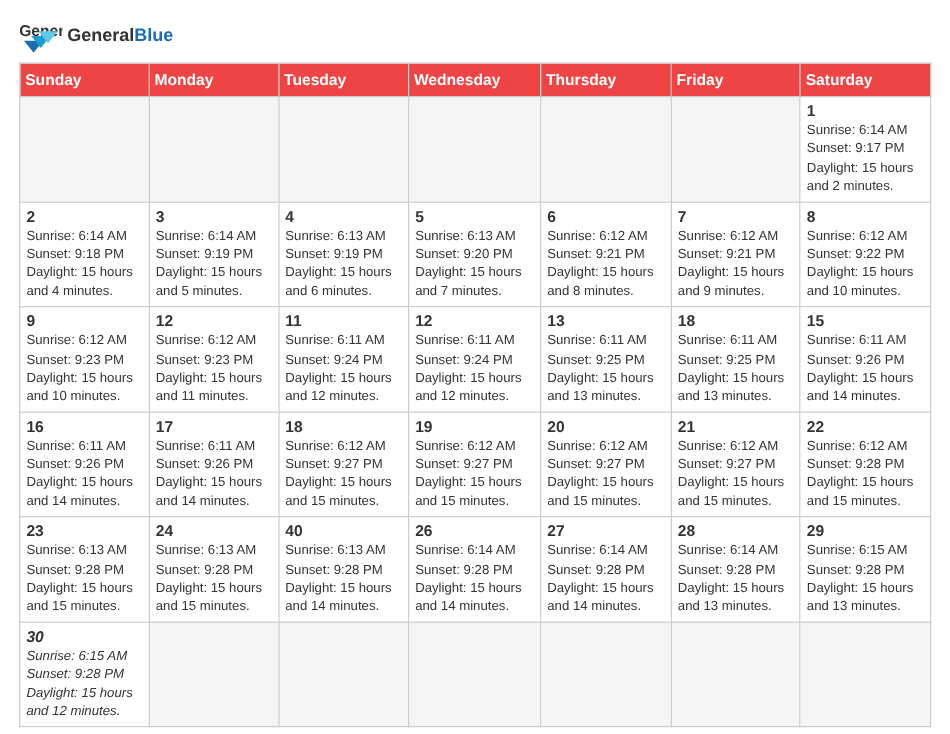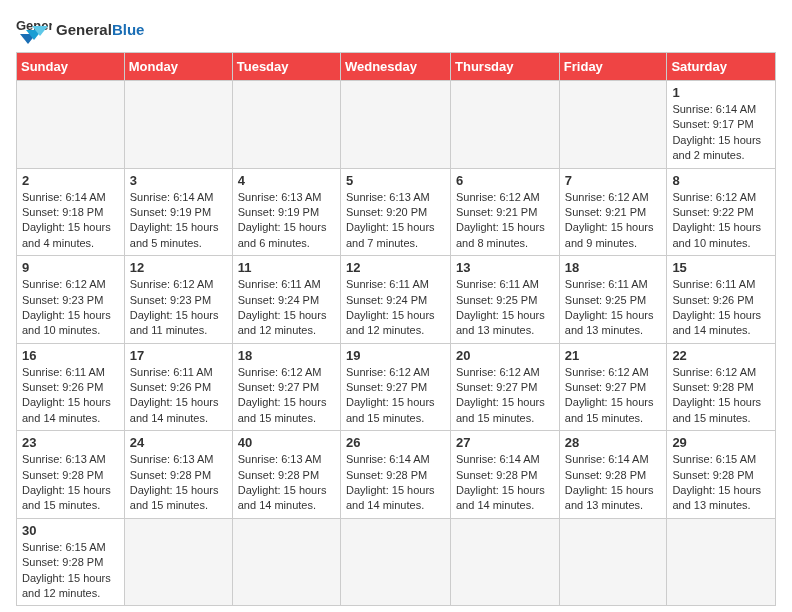--- a/index.html
+++ b/index.html
@@ -69,20 +69,21 @@
       display: block;
       margin-bottom: 2px;
     }
     .day-info {
       color: #333;
       font-size: 11px;
       line-height: 1.4;
     }
     .last-row td {
       background: #f0f0f0;
+      font-style: italic;
     }
   </style>
 </head>
 <body>
 
 <div class="header-section">
   <div class="logo">
     <svg class="logo-icon" viewBox="0 0 36 28">
       <text x="0" y="14" font-size="13" font-weight="bold" fill="#333">General</text>
       <polygon points="4,18 20,18 12,28" fill="#1a6eb5"></polygon>

